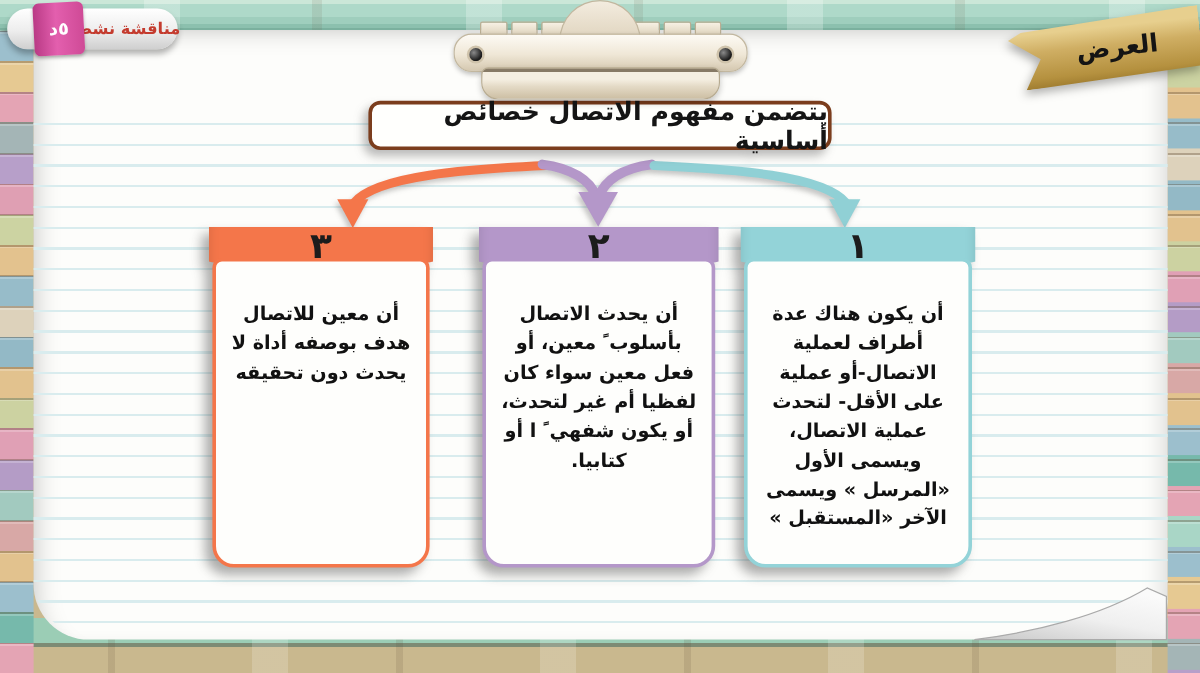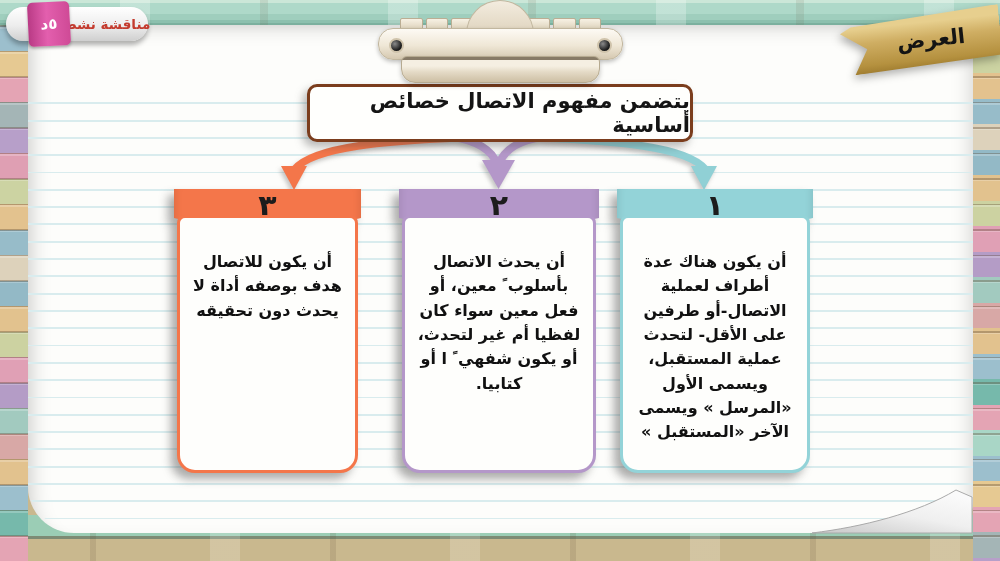--- a/index.html
+++ b/index.html
@@ -50,21 +50,21 @@
   }
   .paper::after{
     content:"";position:absolute;left:0;right:0;top:62px;bottom:4px;border-radius:0 0 30px 46px;
     background:repeating-linear-gradient(to bottom,transparent 0 15.4px,#d9ecee 15.4px 17.3px);
     pointer-events:none;
   }
   
   .overlay{position:absolute;left:0;top:0;z-index:3;pointer-events:none;}
   
   .titlebox{
-    position:absolute;left:307px;top:84px;width:386px;height:58px;z-index:4;
+    position:absolute;left:307px;top:84px;width:386px;height:41px;z-index:4;
     background:#fffffd;border:3.5px solid #7b3d1d;border-radius:10px;
     display:flex;align-items:center;justify-content:center;box-sizing:border-box;
     font-size:21px;font-weight:bold;color:#151515;
     filter:drop-shadow(-4px 5px 4px rgba(60,60,60,.35));
   }
   
   .card{position:absolute;z-index:4;filter:drop-shadow(-6px 6px 5px rgba(70,70,70,.45));}
   .card .hdr{
     position:absolute;top:0;left:-3px;right:-3px;height:50px;background:var(--c);
     clip-path:polygon(0 0,100% 0,100% 58%,50% 100%,0 58%);
@@ -159,35 +159,35 @@
   </svg>
 
   <div class="titlebox">
     <span dir="rtl">يتضمن مفهوم الاتصال خصائص أساسية</span>
   </div>
 
   <div class="card card-1">
     <div class="hdr">
       <span class="num">١</span>
     </div>
-    <div class="body">أن يكون هناك عدة أطراف لعملية الاتصال-أو طرفين على الأقل- لتحدث عملية المستقبل، ويسمى الأول «المرسل » ويسمى الآخر «المستقبل »</div>
+    <div class="body">أن يكون هناك عدة أطراف لعملية الاتصال-أو عملية على الأقل- لتحدث عملية الاتصال، ويسمى الأول «المرسل » ويسمى الآخر «المستقبل »</div>
   </div>
 
   <div class="card card-2">
     <div class="hdr">
       <span class="num">٢</span>
     </div>
     <div class="body">أن يحدث الاتصال بأسلوب ً معين، أو فعل معين سواء كان لفظيا أم غير لتحدث، أو يكون شفهي ً ا أو كتابيا.</div>
   </div>
 
   <div class="card card-3">
     <div class="hdr">
       <span class="num">٣</span>
     </div>
-    <div class="body">أن يكون للاتصال هدف بوصفه أداة لا يحدث دون تحقيقه</div>
+    <div class="body">أن معين للاتصال هدف بوصفه أداة لا يحدث دون تحقيقه</div>
   </div>
 
   <div class="clip">
     <div class="clip-segs">
       <div class="clip-seg"></div>
         <div class="clip-seg"></div>
         <div class="clip-seg"></div>
       <div class="clip-seg"></div>
         <div class="clip-seg"></div>
         <div class="clip-seg"></div>

